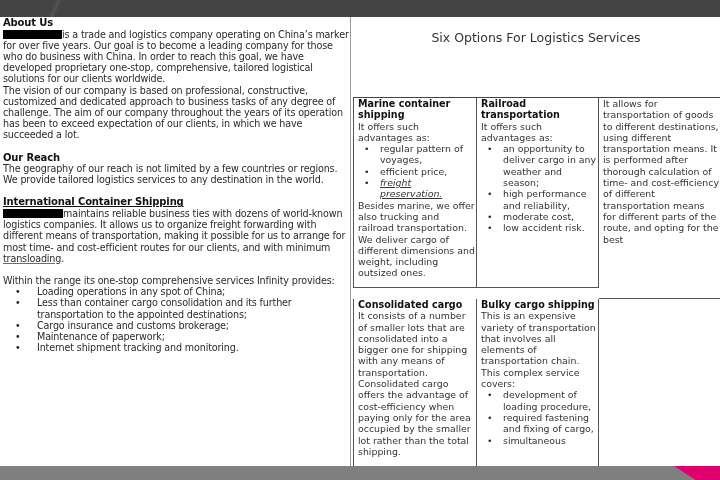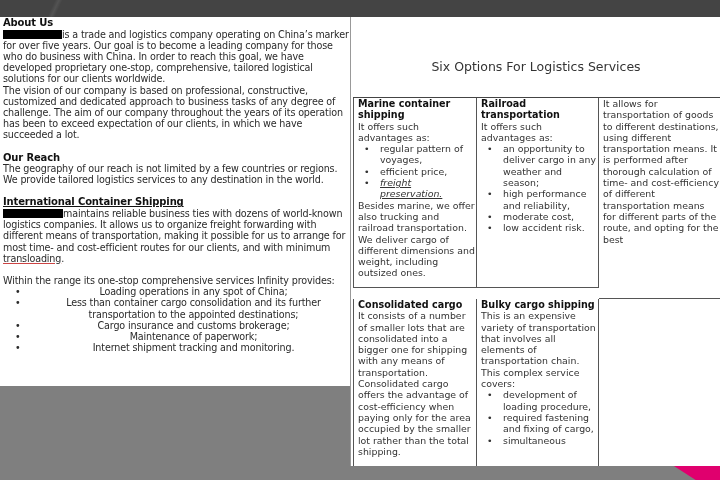--- a/index.html
+++ b/index.html
@@ -20,51 +20,51 @@
     position:absolute; left:0; top:466px; width:720px; height:14px;
     background:#7f7f7f;
   }
   .bottombar .accent {
     position:absolute; right:0; top:0; width:64px; height:14px;
     background:#e0006e;
     clip-path:polygon(28% 0, 100% 0, 100% 100%, 62% 100%);
   }
   
   .left-page {
-    position:absolute; left:0; top:17px; width:350px; height:369px;
+    position:absolute; left:0; top:17px; width:350px; height:449px;
     background:#fff; overflow:hidden;
   }
   .lp-inner {
     padding:0 0 0 3px;
     font-size:9.6px; line-height:11.2px; color:#2a2a2a;
     letter-spacing:-0.15px;
   }
   .lp-inner h3 {
     margin:0; font-size:10px; font-weight:bold; color:#111; line-height:11.5px;
   }
   .lp-inner h3.ul { text-decoration:underline; }
   .redact {
     display:inline-block; width:59px; height:9px; background:#000;
     vertical-align:-1px;
   }
   .lp-inner p { margin:0; }
   .gap { height:11px; }
-  .lp-inner ul { margin:0; padding:0 0 0 34px; list-style:none;text-align:center; }
+  .lp-inner ul { margin:0; padding:0 0 0 34px; list-style:none; }
   .lp-inner ul li { position:relative; padding-left:0; }
   .lp-inner ul li::before {
     content:"•"; position:absolute; left:-22px; top:0;
   }
   .ulw { text-decoration:underline; text-decoration-color:#c44; }
   
   .right-page {
     position:absolute; left:350px; top:17px; width:370px; height:449px;
     background:#fff; border-left:1px solid #999; overflow:hidden;
   }
   .rp-title {
-    position:absolute; left:0; top:42px; width:370px; text-align:center;
+    position:absolute; left:0; top:13px; width:370px; text-align:center;
     font-size:12.5px; color:#333;
   }
   .grid {
     position:absolute; left:2px; top:80px; width:368px;
     display:grid; grid-template-columns:124px 122px 122px;
     border-top:1px solid #444;
   }
   .cell {
     border-right:1px solid #555; border-bottom:1px solid #555;
     padding:0 0 0 4px; font-size:9.4px; line-height:11.3px; color:#333;

